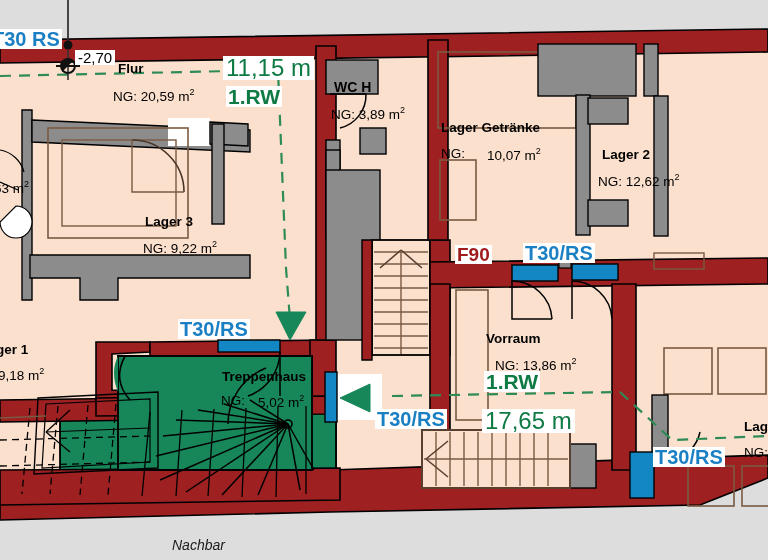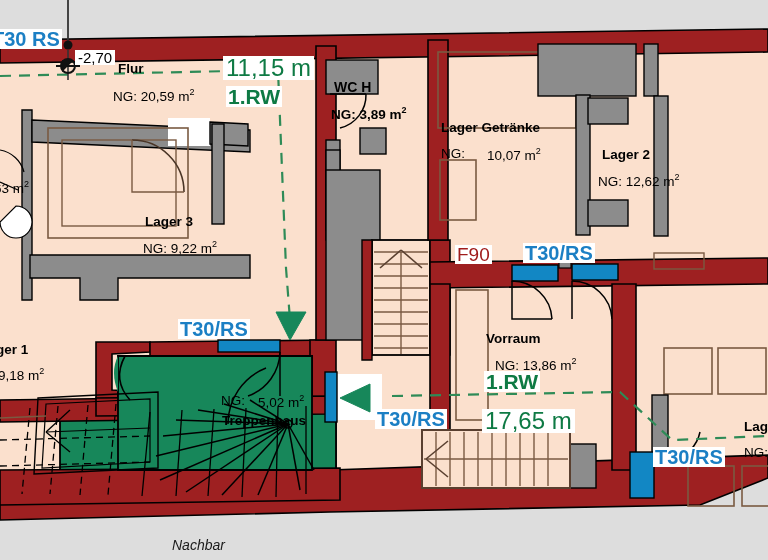--- a/index.html
+++ b/index.html
@@ -4,21 +4,21 @@
 <style>
   html,body{margin:0;padding:0;background:#ffffff;}
   body{font-family:"Liberation Sans", sans-serif;}
   #plan{position:relative;width:768px;height:560px;overflow:hidden;background:#dddddd;}
   #plan svg{position:absolute;left:0;top:0;}
   .lbl{position:absolute;white-space:nowrap;line-height:1;}
   .room-name{font-weight:bold;font-size:13.5px;color:#000000;}
   .room-area{font-size:13.5px;color:#000000;}
   .room-area sup{font-size:9px;vertical-align:super;}
   .tag-blue{font-weight:bold;font-size:20px;color:#1b7fc4;background:#ffffff;padding:0 2px;}
-  .tag-red{font-weight:normal;font-size:19px;color:#a01c1c;background:#ffffff;padding:0 2px;}
+  .tag-red{font-weight:bold;font-size:19px;color:#a01c1c;background:#ffffff;padding:0 2px;}
   .tag-green-big{font-weight:bold;font-size:21px;color:#0e7a44;background:#ffffff;padding:0 2px;}
   .tag-green{font-size:24px;color:#0e7a44;background:#ffffff;padding:0 3px;}
   .tag-level{font-size:15px;color:#000000;background:#ffffff;padding:0 3px;}
   .neighbor{font-size:14px;color:#1a1a1a;font-style:italic;}
   .wc-name{font-weight:bold;font-size:14px;color:#000000;}
 </style>
 </head>
 <body>
 
 <div id="plan">
@@ -234,33 +234,33 @@
 
   <div class="lbl room-name" style="left:145px;top:215px;">Lager 3</div>
   <div class="lbl room-area" style="left:143px;top:240px;"><span>NG: 9,22 m</span><sup>2</sup></div>
 
   <div class="lbl room-name" style="left:-4px;top:343px;">ger 1</div>
   <div class="lbl room-area" style="left:-2px;top:367px;"><span>9,18 m</span><sup>2</sup></div>
 
   <div class="lbl room-area" style="left:-6px;top:180px;"><span>63 m</span><sup>2</sup></div>
 
   <div class="lbl wc-name" style="left:334px;top:80px;">WC H</div>
-  <div class="lbl room-area" style="left:331px;top:106px;font-weight:bold;"><span>NG: 3,89 m</span><sup>2</sup></div>
+  <div class="lbl room-area" style="left:331px;top:106px;"><span>NG: 3,89 m</span><sup>2</sup></div>
 
   <div class="lbl room-name" style="left:441px;top:121px;">Lager Getränke</div>
   <div class="lbl room-area" style="left:441px;top:147px;">NG:</div>
   <div class="lbl room-area" style="left:487px;top:147px;"><span>10,07 m</span><sup>2</sup></div>
 
   <div class="lbl room-name" style="left:602px;top:148px;text-align:center;">Lager 2</div>
   <div class="lbl room-area" style="left:598px;top:173px;"><span>NG: 12,62 m</span><sup>2</sup></div>
 
   <div class="lbl room-name" style="left:486px;top:332px;">Vorraum</div>
   <div class="lbl room-area" style="left:483px;top:357px;margin-left:12px;"><span>NG: 13,86 m</span><sup>2</sup></div>
 
-  <div class="lbl room-name" style="left:222px;top:370px;margin-top:44px;">Treppenhaus</div>
+  <div class="lbl room-name" style="left:222px;top:370px;">Treppenhaus</div>
   <div class="lbl room-area" style="left:221px;top:394px;">NG:</div>
   <div class="lbl room-area" style="left:258px;top:394px;"><span>5,02 m</span><sup>2</sup></div>
 
   <div class="lbl room-name" style="left:744px;top:420px;">Lag</div>
   <div class="lbl room-area" style="left:744px;top:446px;">NG:</div>
 
   <div class="lbl tag-blue" style="left:-10px;top:29px;">T30 RS</div>
   <div class="lbl tag-blue" style="left:178px;top:319px;">T30/RS</div>
   <div class="lbl tag-blue" style="left:523px;top:243px;">T30/RS</div>
   <div class="lbl tag-blue" style="left:375px;top:409px;">T30/RS</div>

